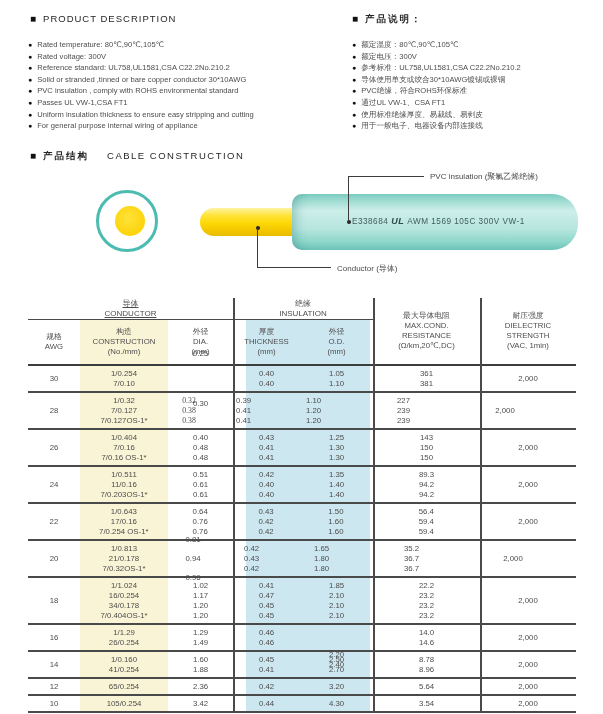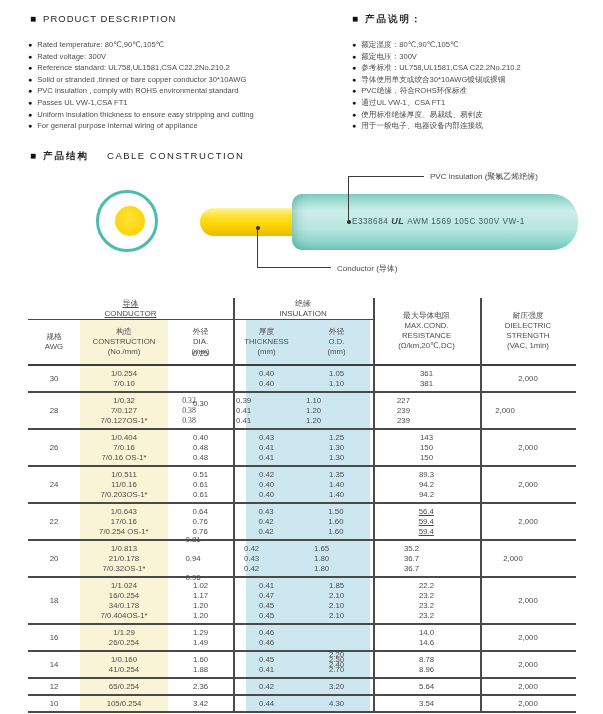--- a/index.html
+++ b/index.html
@@ -308,21 +308,21 @@
         <div class="tcell" style="width: 67px;">
           <div>0.43</div>
           <div>0.42</div>
           <div>0.42</div>
         </div>
         <div class="tcell" style="width: 73px;">
           <div>1.50</div>
           <div>1.60</div>
           <div>1.60</div>
         </div>
-        <div class="tcell" style="width: 108px; text-decoration: underline;">
+        <div class="tcell" style="width: 108px;">
           <div>56.4</div>
           <div>59.4</div>
           <div>59.4</div>
         </div>
         <div class="tcell" style="width: 96px;">
           <div>2,000</div>
         </div>
       </div>
       <div class="trow" style="height: 37px;">
         <div class="tcell" style="width: 52px;">

